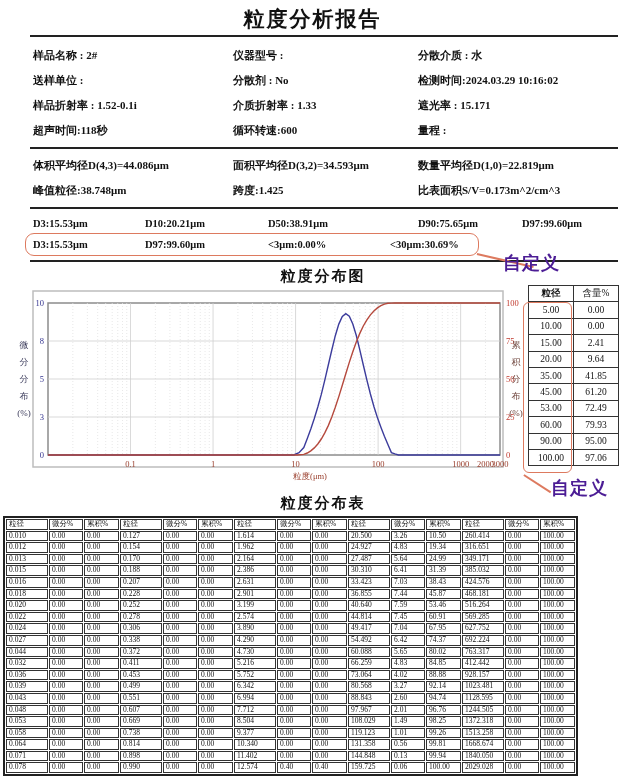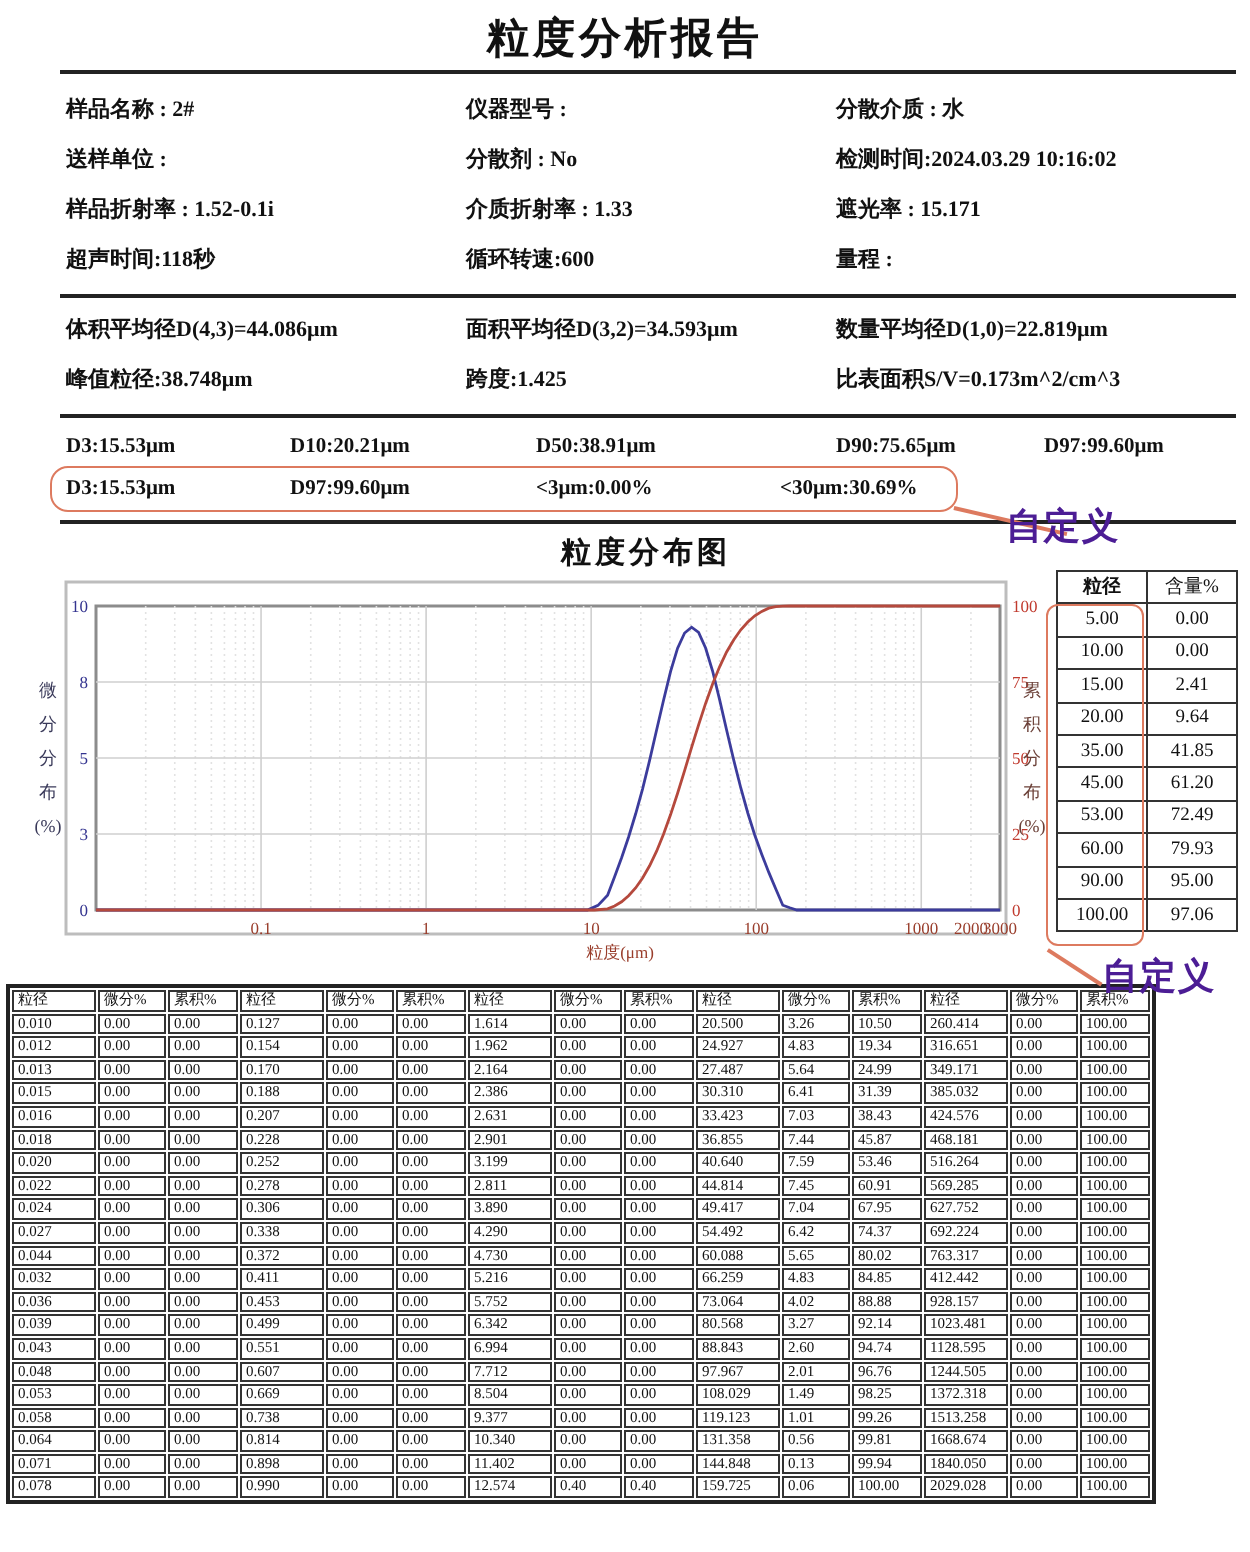--- a/index.html
+++ b/index.html
@@ -222,20 +222,21 @@
               <td>97.06</td>
             </tr>
           </tbody>
         </table>
       <div class="side-box"></div>
       <div class="pline" style="left:-4px;top:189px;width:32px;transform:rotate(33deg);"></div>
       <div class="ann" style="left:23px;top:191px;">自定义</div>
     </div>
   </div>
 
+  <div class="section-title">粒度分布表</div>
 
   <div class="dist-wrap">
     <table class="dist" id="dist-table">
         <colgroup>
           <col style="width: 42px;">
           <col style="width: 34px;">
           <col style="width: 35px;">
           <col style="width: 42px;">
           <col style="width: 34px;">
           <col style="width: 35px;">
@@ -386,21 +387,21 @@
             <td>0.00</td>
             <td>100.00</td>
           </tr>
           <tr>
             <td>0.022</td>
             <td>0.00</td>
             <td>0.00</td>
             <td>0.278</td>
             <td>0.00</td>
             <td>0.00</td>
-            <td>2.811</td>
+            <td>2.574</td>
             <td>0.00</td>
             <td>0.00</td>
             <td>44.814</td>
             <td>7.45</td>
             <td>60.91</td>
             <td>569.285</td>
             <td>0.00</td>
             <td>100.00</td>
           </tr>
           <tr>

